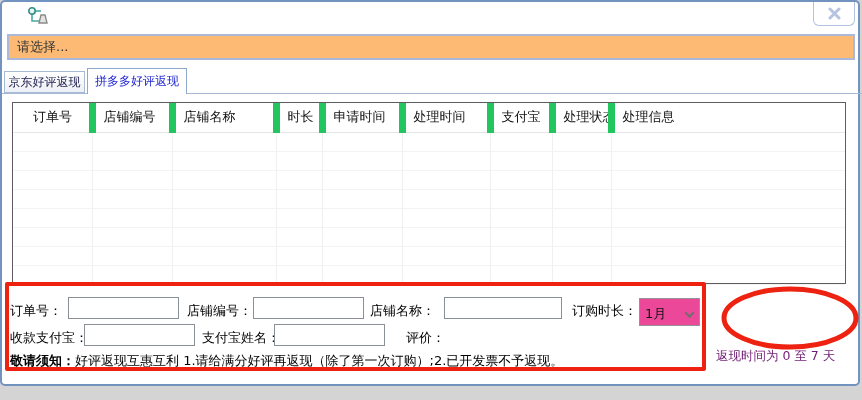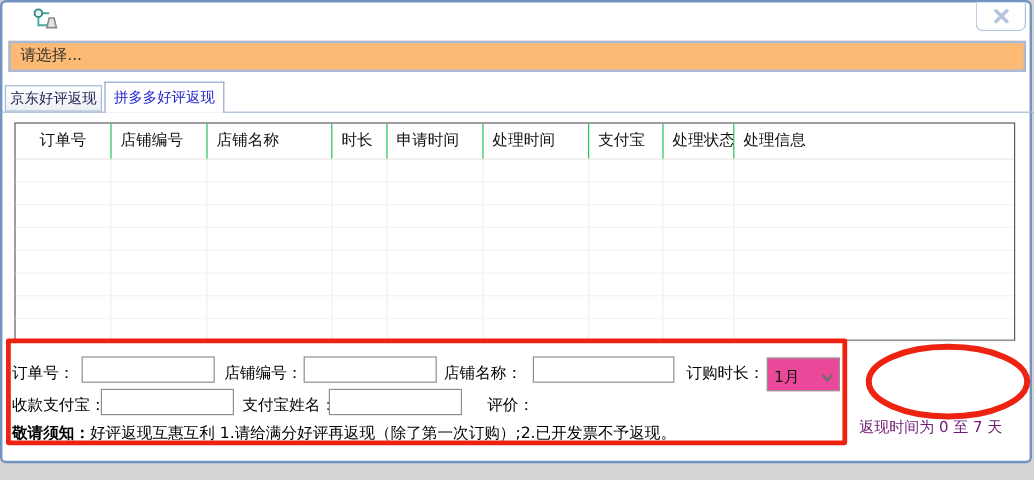--- a/index.html
+++ b/index.html
@@ -46,21 +46,21 @@
     color: #2026d2; z-index: 2;
   }
   
   .listview {
     position: absolute; left: 10px; top: 100px; width: 834px; height: 182px;
     border: 1px solid #5d5d5d; background: #fff;
   }
   table.grid { border-collapse: collapse; width: 100%; table-layout: fixed; }
   table.grid th {
     height: 29px; font-weight: normal; font-size: 13px; text-align: left;
-    padding-left: 8px; border-right: 1px solid #22c55e; border-bottom: 1px solid #e6e6e6;
+    padding-left: 8px; border-right: 7px solid #22c55e; border-bottom: 1px solid #e6e6e6;
     white-space: nowrap; overflow: hidden; color: #101010;
   }
   table.grid th:first-child { padding-left: 20px; }
   table.grid th:last-child { border-right: none; }
   table.grid td {
     height: 19px; border-right: 1px solid #f0f0f0; border-bottom: 1px solid #f3f3f3;
   }
   table.grid td:last-child { border-right: none; }
   
   .flabel { position: absolute; font-size: 13px; color: #000; white-space: nowrap; }

